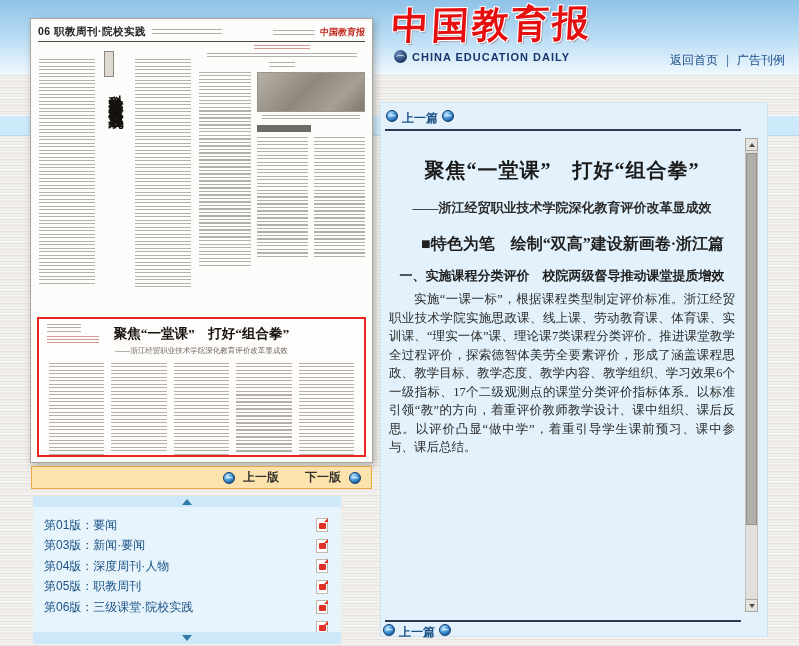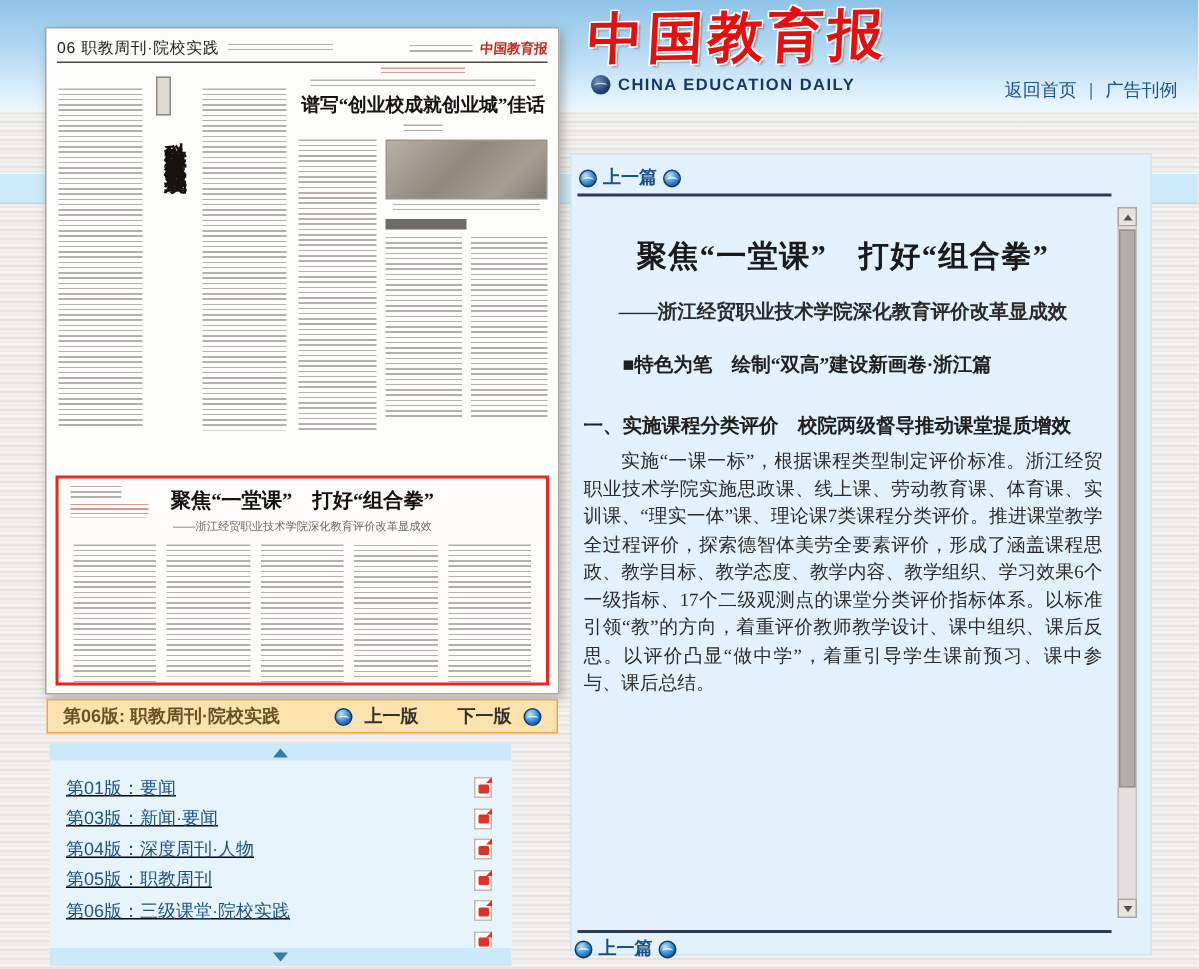--- a/index.html
+++ b/index.html
@@ -28,21 +28,21 @@
 
   
   .datebar { position:absolute; left:0; top:75px; width:799px; height:21px; background:#cdeafb;
     border-top:1px solid #f2fafe; border-bottom:1px solid #b9d8ec;margin-top:40px; }
   .datebar span { position:absolute; left:386px; top:3px; font-size:12px; color:#3a4450; }
 
   
   .newspaper { position:absolute; left:30px; top:18px; width:343px; height:445px;
     background:#fcfcfa; border:1px solid #aaa59d; box-shadow:2px 3px 7px rgba(60,55,48,.35); cursor:pointer; }
   .np-header { position:absolute; left:7px; right:7px; top:5px; height:16px; display:flex; align-items:center; }
-  .np-ed-text { font-size:10.5px; font-weight:normal; color:#222; letter-spacing:.5px; white-space:nowrap; }
+  .np-ed-text { font-size:10.5px; font-weight:bold; color:#222; letter-spacing:.5px; white-space:nowrap; }
   .np-ed-sim { width:70px; height:6px; margin-left:6px; }
   .np-mast { margin-left:auto; display:flex; align-items:center; gap:5px; }
   .np-mast-sim { width:42px; height:5px; }
   .np-mast-title { font-family:"DejaVu Serif", serif; font-size:9px; font-weight:bold; color:#c2281e; transform:skewX(-5deg); }
   .np-rule { position:absolute; left:7px; right:7px; top:22px; border-top:1.5px solid #4a463f; }
   .np-body { position:absolute; left:0; top:24px; right:0; bottom:0; }
 
   .sim { background-image:repeating-linear-gradient(180deg, #9b968e 0, #9b968e 1px, transparent 1px, transparent 3.5px); opacity:.75; }
   .sim.red { background-image:repeating-linear-gradient(180deg, #c8766d 0, #c8766d 1px, transparent 1px, transparent 3px); }
 
@@ -95,46 +95,46 @@
     border-top:1px solid rgba(255,255,255,.85); border-radius:50%; }
 
   
   .page-list { position:absolute; left:33px; top:496px; width:308px; height:148px;
     background:#e7f4fc; overflow:hidden; }
   .strip { position:absolute; left:0; right:0; height:11px; background:#cde8f8; display:flex; justify-content:center; align-items:center; }
   .strip.top { top:0; } .strip.bottom { bottom:0; height:12px; z-index:3; }
   .tri-up { width:0; height:0; border-left:5px solid transparent; border-right:5px solid transparent; border-bottom:6px solid #2e7ca8; cursor:pointer; }
   .tri-down { width:0; height:0; border-left:5px solid transparent; border-right:5px solid transparent; border-top:6px solid #2e7ca8; cursor:pointer; }
   .pl-rows { position:absolute; top:11px; left:0; right:0; }
-  .pl-row { height:20.5px; display:flex; align-items:center; padding:16px 13px 0 11px;text-decoration:underline; }
+  .pl-row { height:20.5px; display:flex; align-items:center; padding:16px 13px 0 11px; }
   .pl-row a { font-size:12px; color:#1b5286; text-decoration:none; cursor:pointer; }
   .pdf-icon { margin-left:auto; width:12px; height:14px; background:#fff; border:1px solid #c2b9ad; position:relative; cursor:pointer; flex:none; }
   .pdf-icon::before { content:""; position:absolute; left:1.5px; top:3.5px; width:7px; height:6px; background:#e03126; border-radius:1px; }
   .pdf-icon::after { content:""; position:absolute; right:-1px; top:-1px; width:0; height:0;
     border-left:4px solid transparent; border-bottom:4px solid #e03126; }
 
   
   .panel { position:absolute; left:380px; top:102px; width:388px; height:535px;
     background:#e2f1fb; border:1px solid #cfe3f0; }
-  .nav-row { position:absolute; left:5px; display:flex; align-items:center; gap:4px; }
+  .nav-row { position:absolute; left:5px; display:flex; gap:4px; }
   .nav-row.topnav { top:7px; }
   .nav-row.bottomnav { top:521px; left:2px; }
   .nav-row a { font-size:12px; font-weight:bold; color:#1b5286; text-decoration:none; cursor:pointer; }
   .divider { position:absolute; left:4px; right:26px; border-top:2px solid #2c3a52; }
   .divider.topline { top:26px; }
   .divider.bottomline { top:517px; }
 
   .article-content { position:absolute; left:8px; right:32px; top:28px; height:489px; overflow:hidden;
     font-family:"Liberation Serif", serif; color:#2b2b2b; }
   .art-title { text-align:center; font-size:20px; font-weight:bold; color:#1a1a1a; margin-top:26px; letter-spacing:1px; }
   .art-subtitle { text-align:center; font-size:13px; font-weight:bold; color:#2b2b2b; margin-top:15px; }
   .art-author { text-align:center; font-size:13px; color:#2b2b2b; margin-top:7px; }
-  .art-tagline { font-size:13px; font-weight:bold; margin-top:17px; text-indent:2em; color:#1f1f1f; }
+  .art-tagline { font-size:16px; font-weight:bold; margin-top:17px; text-indent:2em; color:#1f1f1f; }
   .art-p { font-size:12.5px; line-height:18.5px; text-indent:2em; margin-top:5px; text-align:justify; }
-  .art-h2 { font-size:13px; font-weight:bold; margin-top:23px; color:#1f1f1f; }
+  .art-h2 { text-align:center; font-size:13px; font-weight:bold; margin-top:12px; color:#1f1f1f; }
 
   
   .scrollbar { position:absolute; right:9px; top:35px; width:13px; height:474px; }
   .sb-track { position:absolute; top:13px; bottom:13px; left:0; right:0; background:#e2e0dc; border-left:1px solid #c6c2bb; border-right:1px solid #c6c2bb; }
   .sb-thumb { position:absolute; top:2px; left:0; width:11px; height:372px; background:#b1afab; border:1px solid #94918b; cursor:pointer; }
   .sb-btn { position:absolute; left:0; width:13px; height:13px; background:#e6e4e0; border:1px solid #aba79f;
     display:flex; align-items:center; justify-content:center; cursor:pointer; }
   .sb-btn.up { top:0; } .sb-btn.down { bottom:0; }
   .sb-tri-up { width:0; height:0; border-left:3px solid transparent; border-right:3px solid transparent; border-bottom:4px solid #55524c; }
   .sb-tri-down { width:0; height:0; border-left:3px solid transparent; border-right:3px solid transparent; border-top:4px solid #55524c; }
@@ -172,21 +172,20 @@
     </div>
     <div class="np-rule"></div>
     <div class="np-body">
       <div class="sim colA"></div>
       <div class="np-ornament"></div>
       <div class="np-vert">科学引导毕业生树立多元就业观</div>
       <div class="sim colB"></div>
       <div class="np-right">
         <div class="sim red lead-line"></div>
         <div class="sim lead-line2"></div>
-        <div class="np-headline">谱写“创业校成就创业城”佳话</div>
         <div class="sim byline"></div>
         <div class="np-right-grid">
           <div class="sim rcol1"></div>
           <div class="np-photoarea">
             <div class="np-photo"></div>
             <div class="sim caption"></div>
             <div class="np-subhead-bar"></div>
             <div class="np-two-cols">
               <div class="sim"></div>
               <div class="sim"></div>
@@ -206,21 +205,20 @@
           <div class="sim"></div>
           <div class="sim"></div>
           <div class="sim"></div>
           <div class="sim"></div>
         </div>
       </div>
     </div>
   </div>
 
   <div class="edition-bar">
-    <span class="edition-label">第06版: 职教周刊·院校实践</span>
     <span class="edition-nav">
       <span class="globe"></span>
       <a>上一版</a>
       <span class="gap"></span>
       <a>下一版</a>
       <span class="globe"></span>
     </span>
   </div>
 
   <div class="page-list">

